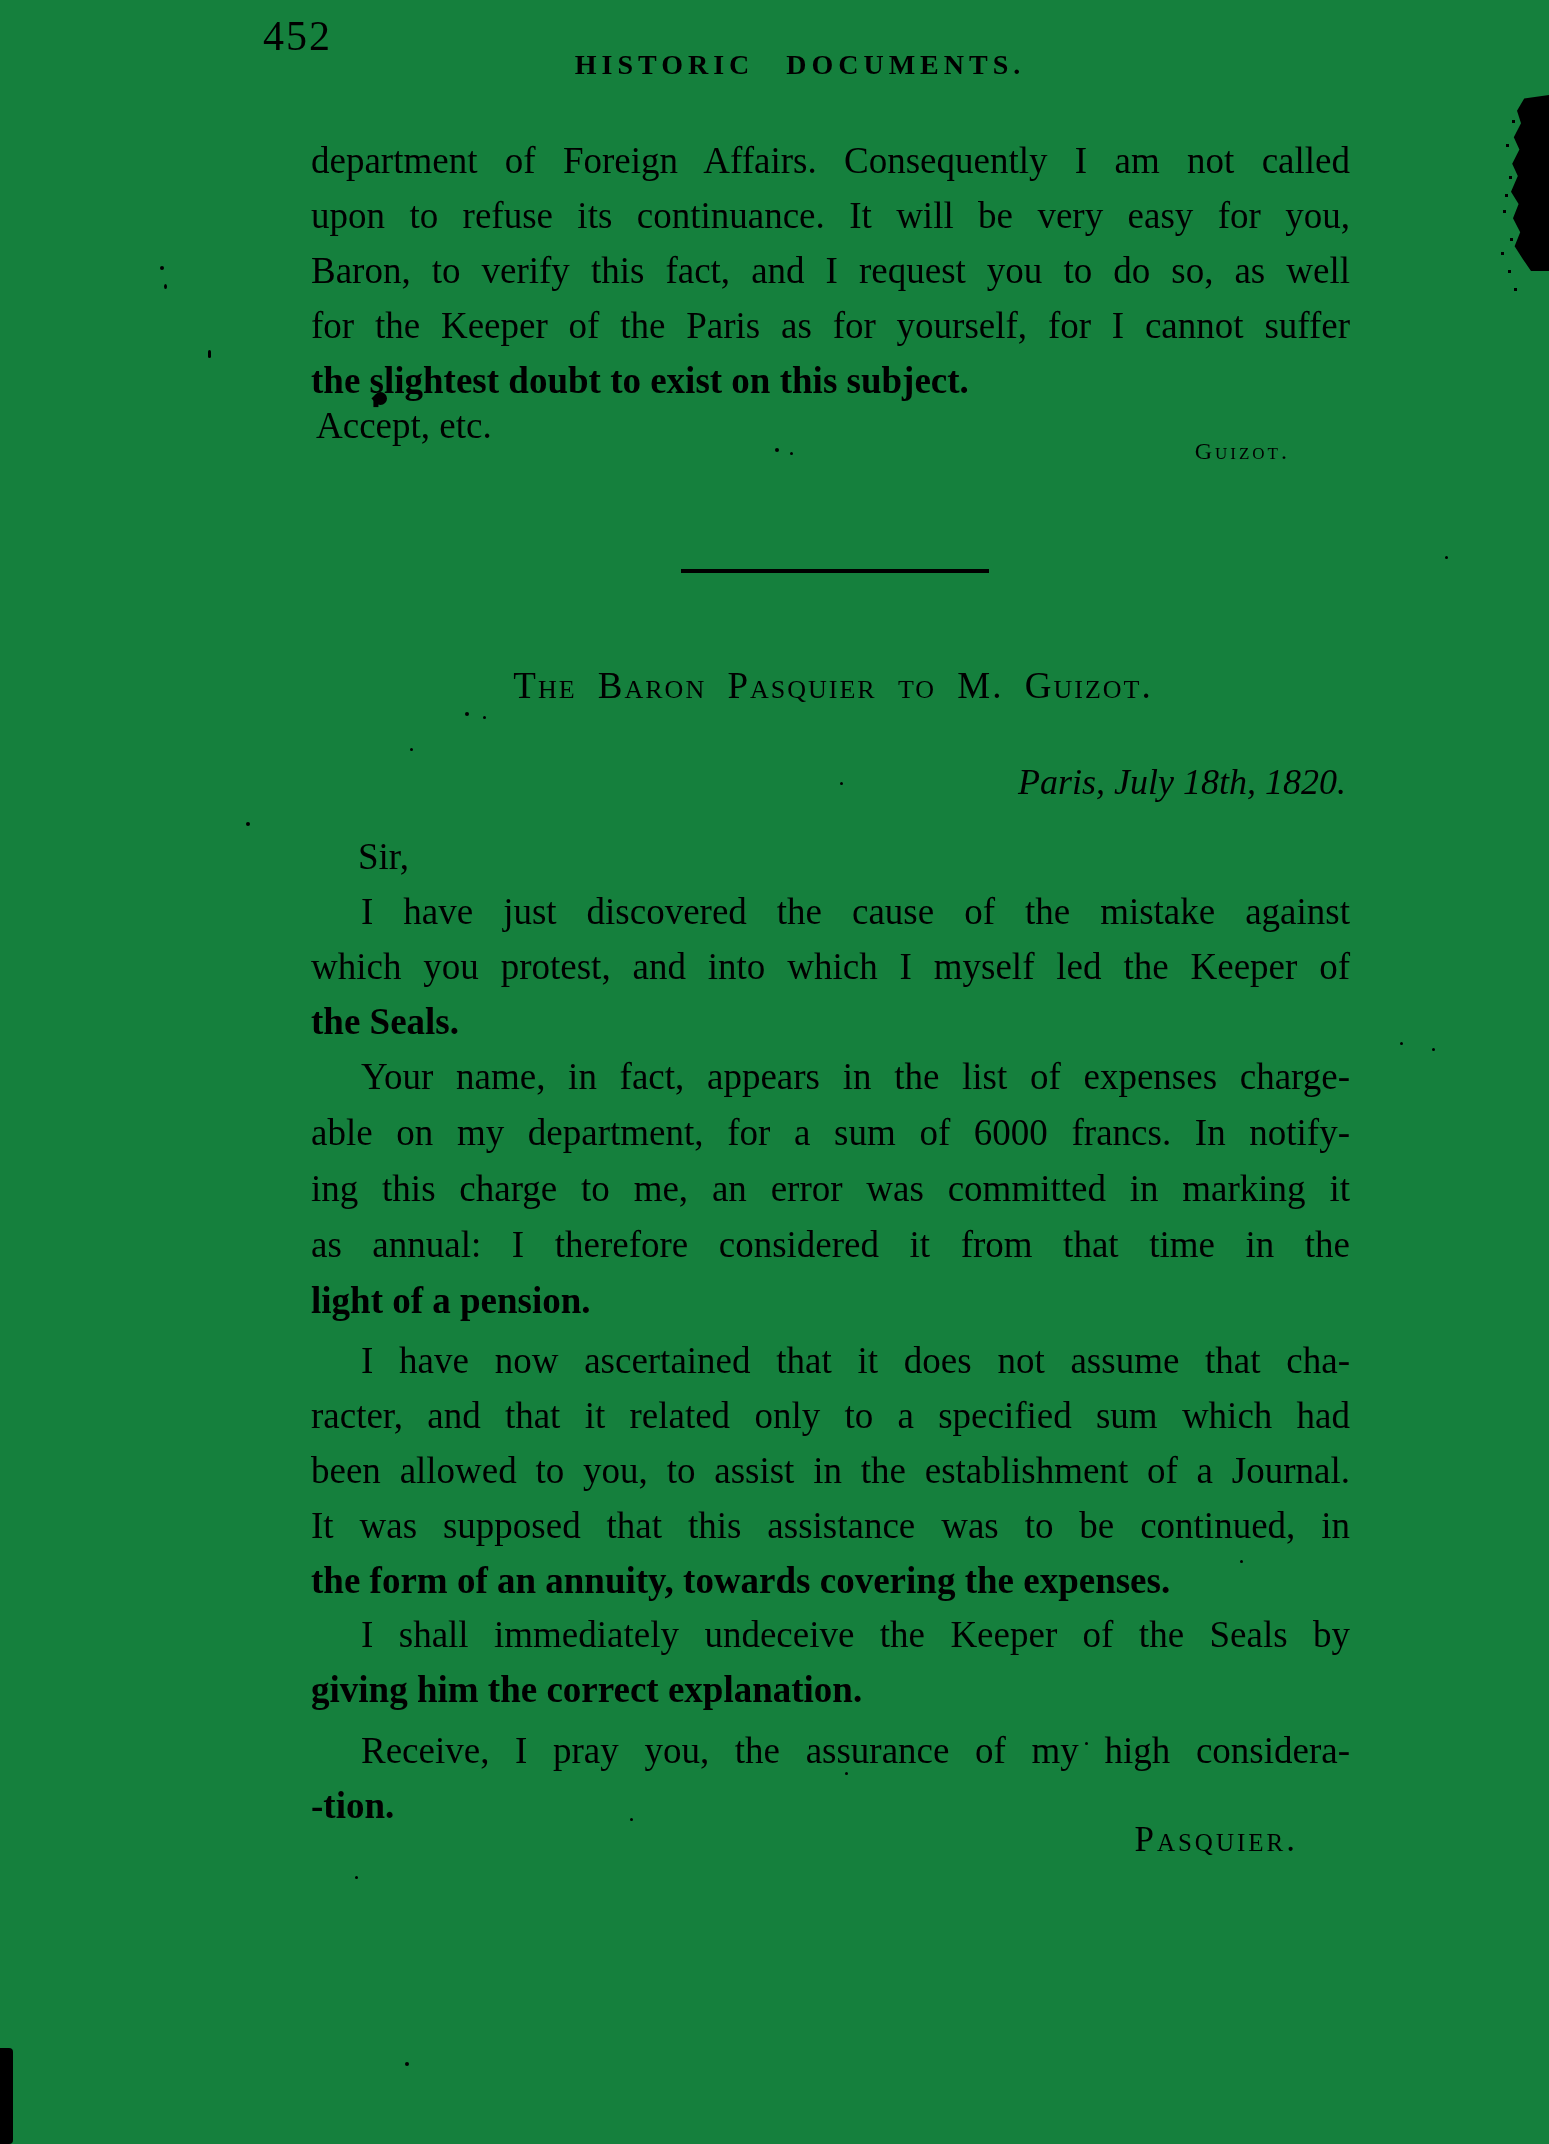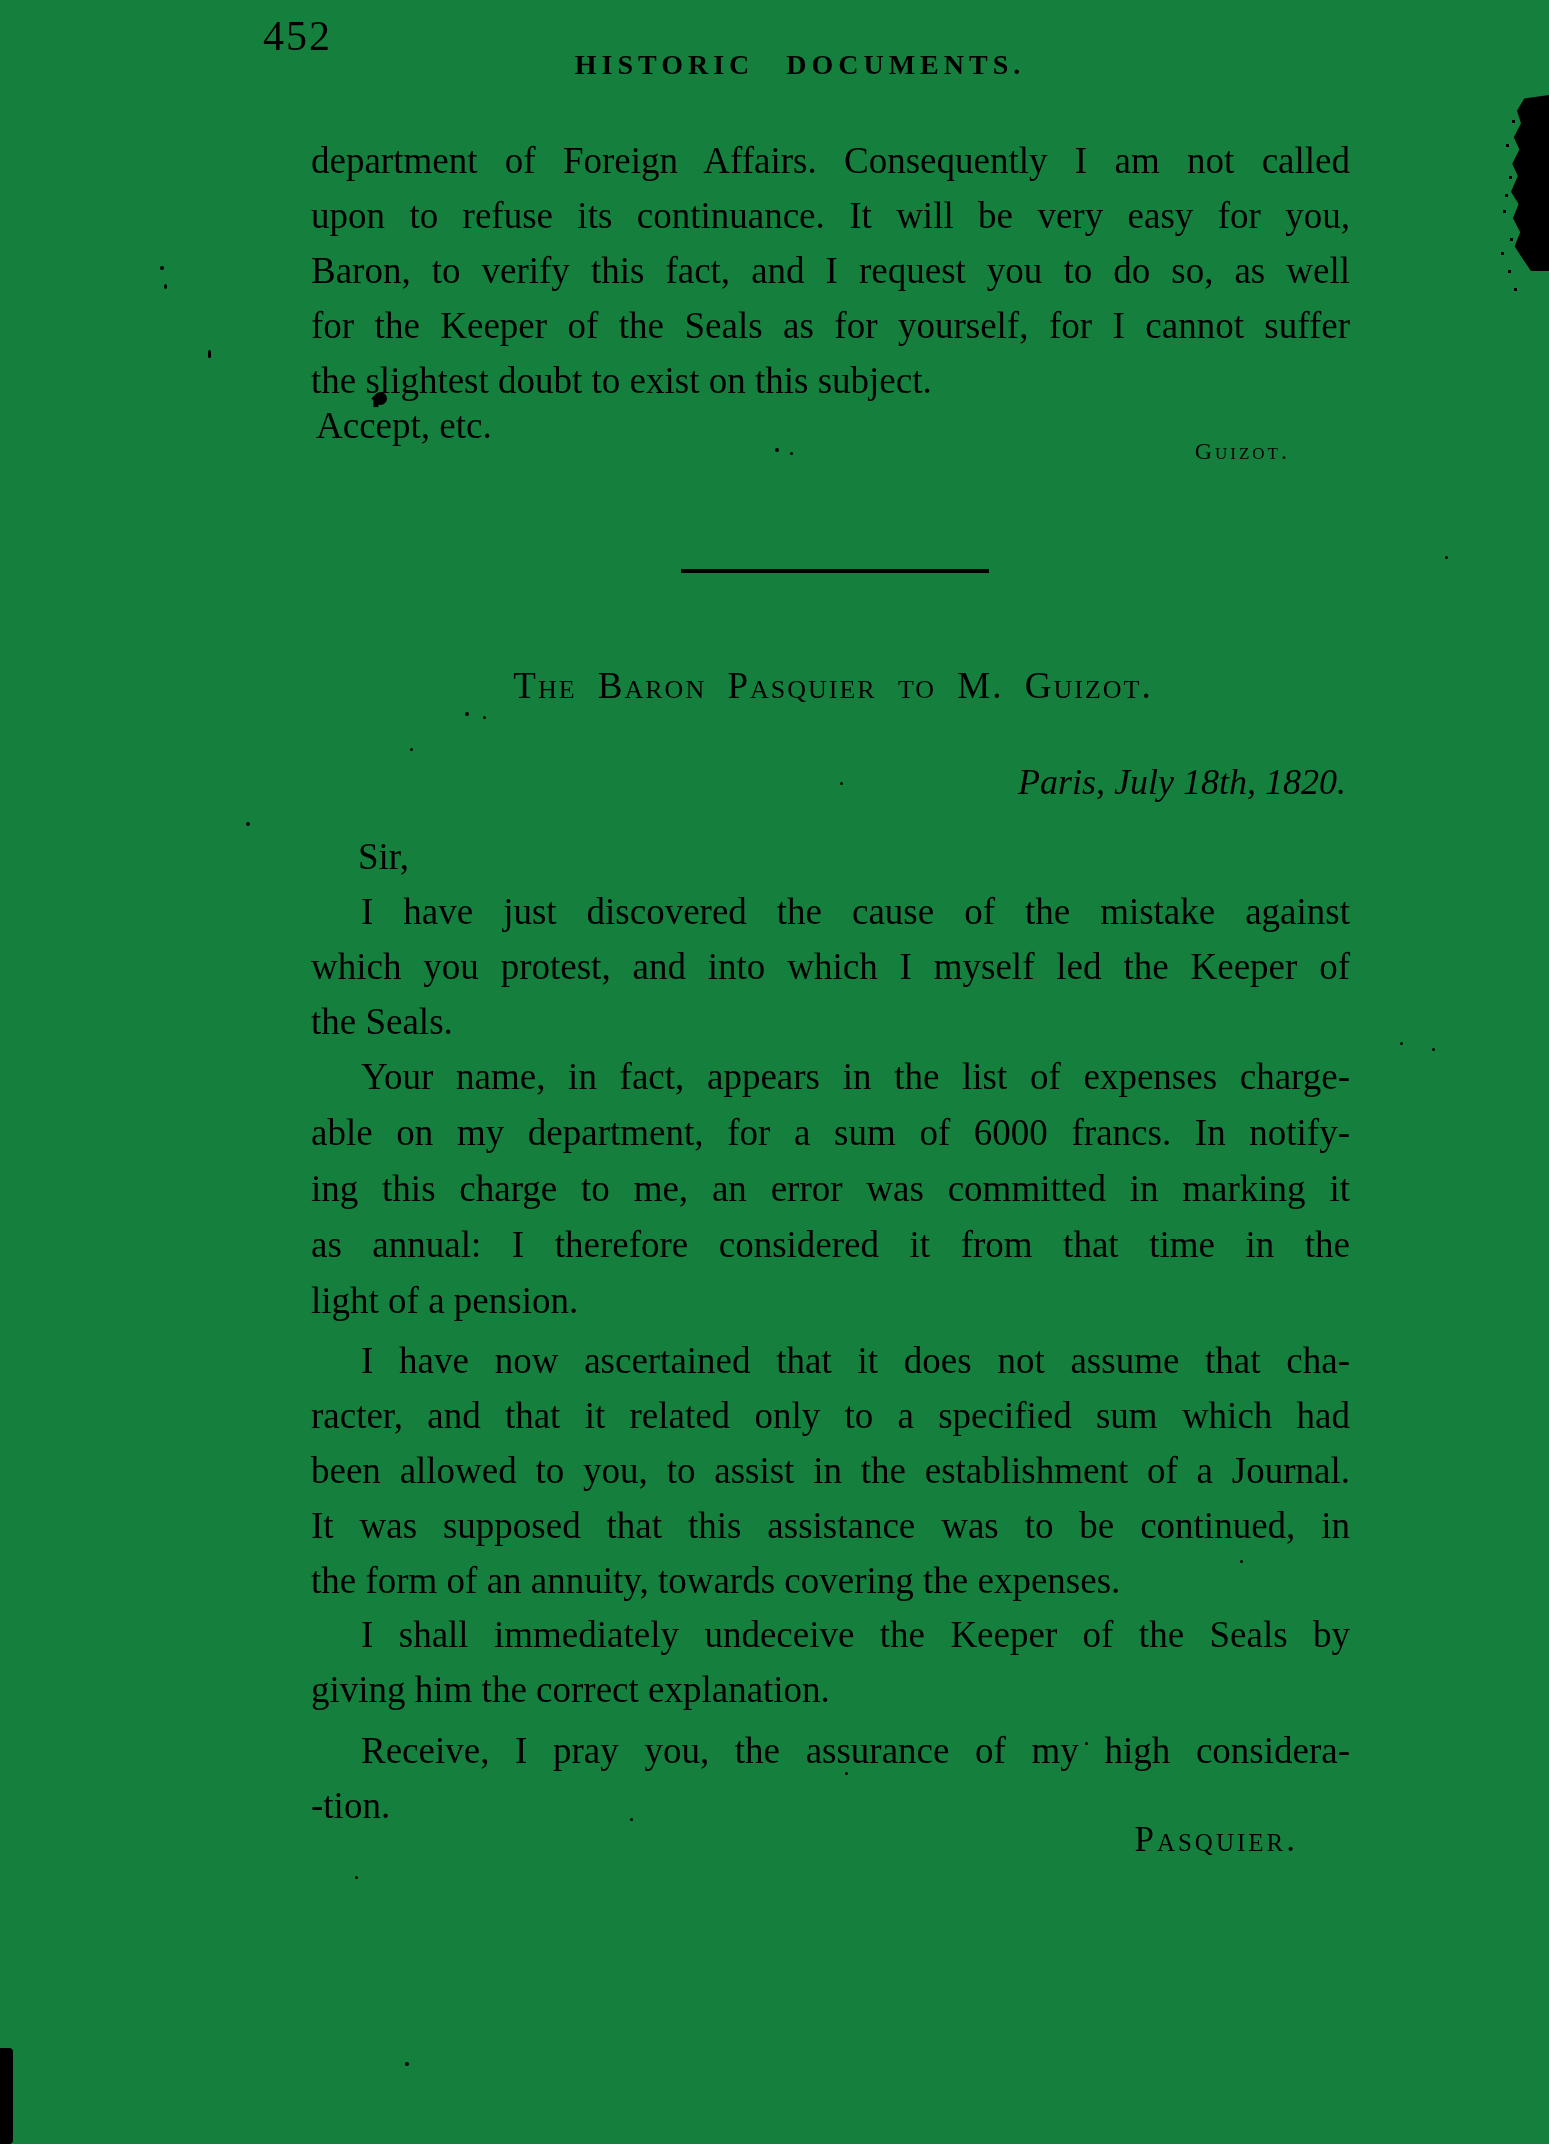--- a/index.html
+++ b/index.html
@@ -29,21 +29,21 @@
   }
   .line{
     line-height:55px;height:55px;
     text-align:justify;
     -moz-text-align-last:justify;
     text-align-last:justify;
     white-space:normal;
     margin-left:41px;
   }
   .line.last{
-    text-align:left;text-align-last:left;-moz-text-align-last:left;
+    text-align:left;text-align-last:left;font-weight:bold;-moz-text-align-last:left;
   }
   .line.indent{ text-indent:50px; }
   .closing{
     position:absolute;left:316px;top:398px;
     font-size:37px;line-height:55px;
   }
   .sig{
     position:absolute;left:1000px;width:290px;top:438px;
     text-align:right;
     font-variant:small-caps;font-size:24px;letter-spacing:3px;
@@ -108,21 +108,21 @@
 
 <div class="page">
 
   <div class="pageno">452</div>
   <div class="runhead">HISTORIC DOCUMENTS.</div>
 
   <div class="para" style="top:133px">
     <div class="line">department of Foreign Affairs. Consequently I am not called</div>
     <div class="line">upon to refuse its continuance. It will be very easy for you,</div>
     <div class="line">Baron, to verify this fact, and I request you to do so, as well</div>
-    <div class="line">for the Keeper of the Seals as for yourself, for I cannot suffer</div>
+    <div class="line">for the Keeper of the Paris as for yourself, for I cannot suffer</div>
     <div class="line last">the slightest doubt to exist on this subject.</div>
   </div>
   <div class="closing">Accept, etc.</div>
   <div class="sig">Guizot.</div>
 
   <div class="rule"></div>
 
   <div class="heading">The Baron Pasquier to M. Guizot.</div>
   <div class="dateline">Paris, July 18th, 1820.</div>
   <div class="salutation">Sir,</div>

